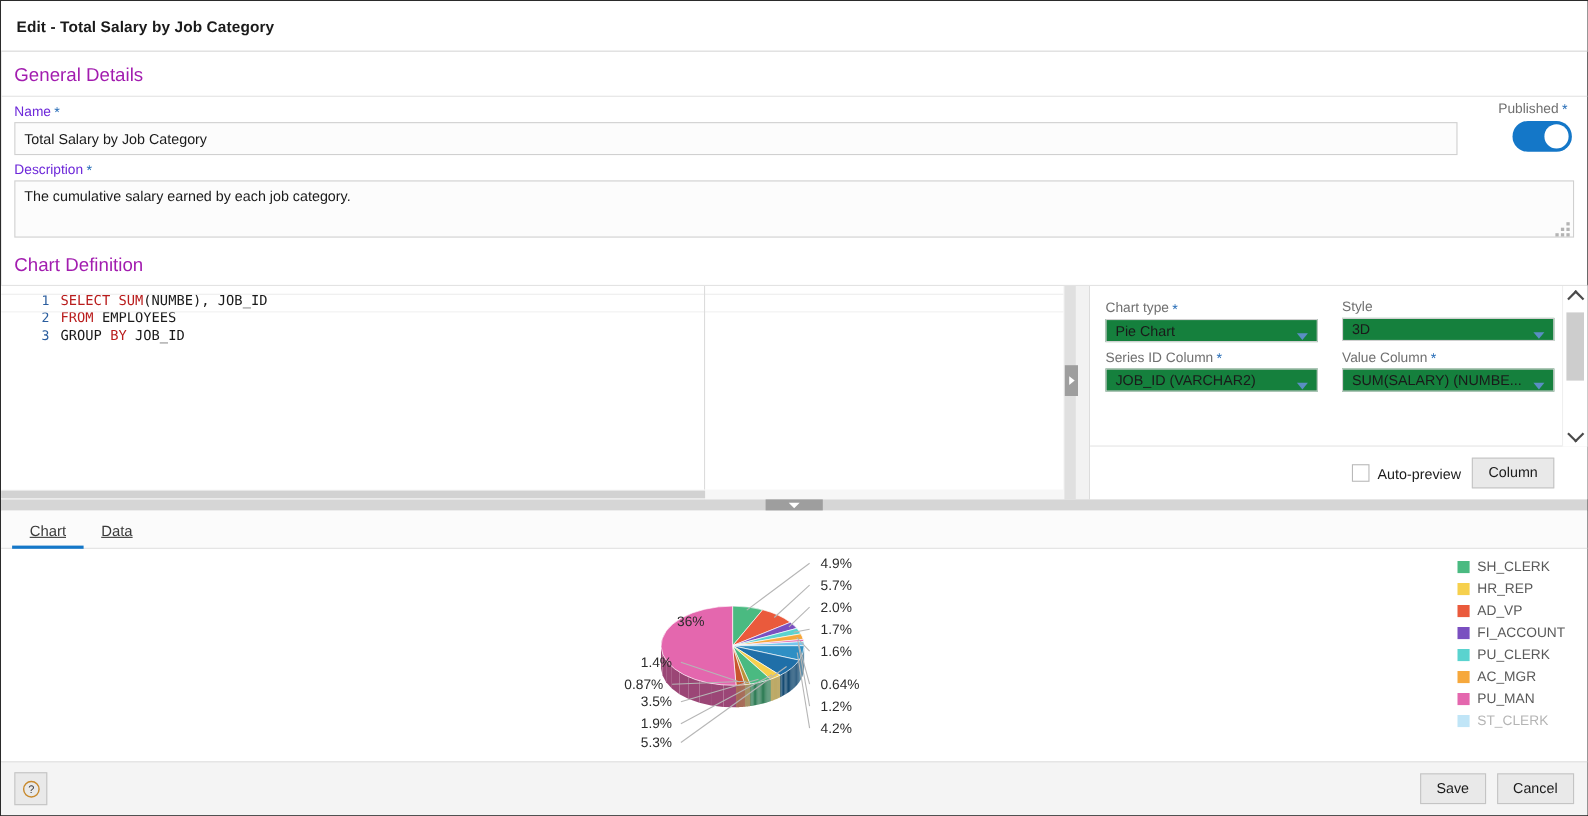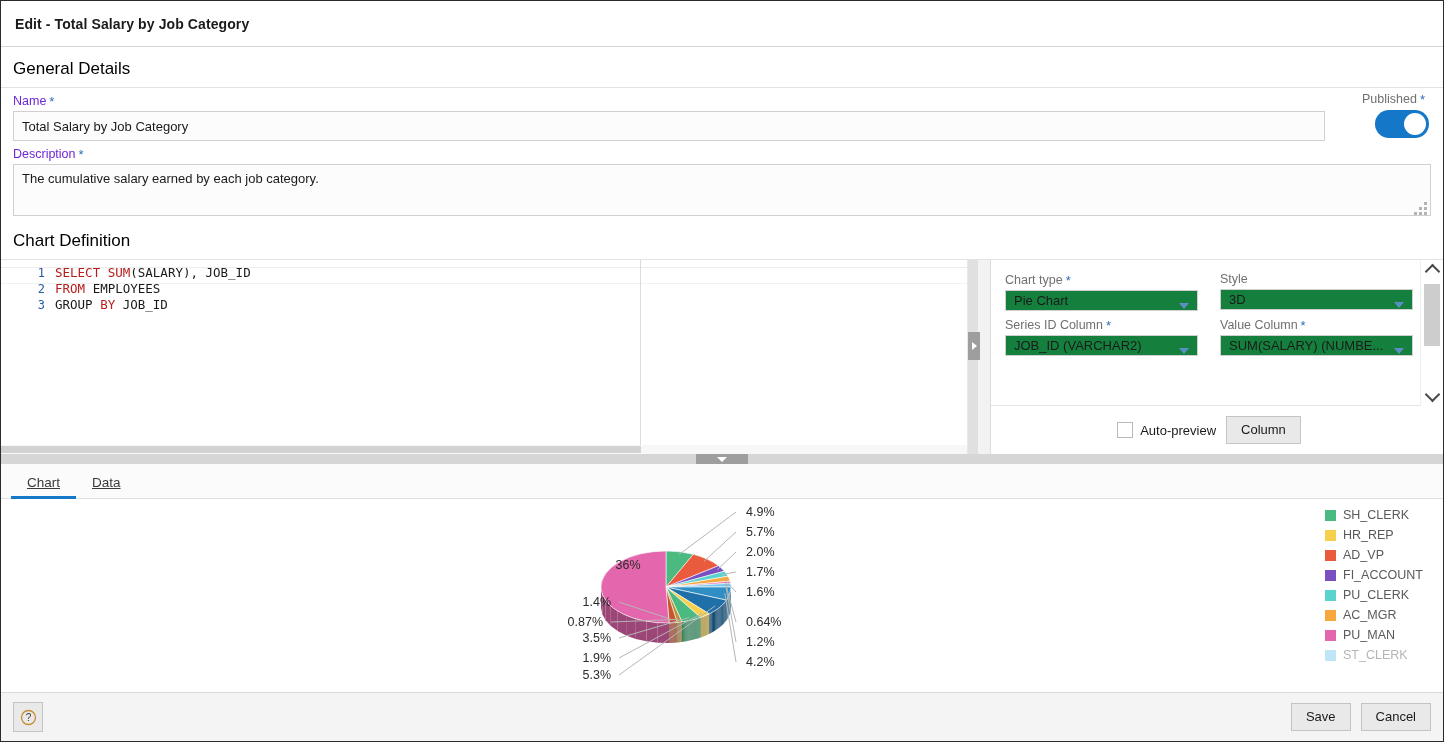--- a/index.html
+++ b/index.html
@@ -40,21 +40,21 @@
   .titlebar .title {
     font-size: 14px;
     font-weight: bold;
     color: #1a1a1a;
     letter-spacing: .1px;
   }
 
   
   .section-header {
     font-size: 17px;
-    color: #000000;
+    color: #a21caf;
     padding: 12px 12px 8px 12px;
     font-weight: normal;
   }
   .section-rule {
     height: 1px;
     background: #e3e3e3;
     margin: 0;
   }
 
   .general {
@@ -329,21 +329,21 @@
     width: 0; height: 0;
     border-left: 5px solid transparent;
     border-right: 5px solid transparent;
     border-top: 6px solid #5a8ec4;
   }
   .config-foot {
     border-top: 1px solid #e4e4e4;
     height: 48px;
     display: flex;
     align-items: center;
-    justify-content: center;
+    justify-content: flex-end;
     padding: 0 30px 0 14px;
     gap: 10px;
   }
   .checkbox-wrap {
     display: flex;
     align-items: center;
     gap: 7px;
     cursor: pointer;
     font-size: 13px;
     color: #1a1a1a;
@@ -549,21 +549,21 @@
 
   <div class="section-header">Chart Definition</div>
 
   <div class="editor-area">
 
     <div class="code-pane">
       <div class="code-rule-a"></div>
       <div class="code-rule-b"></div>
       <div class="vcaret"></div>
       <div class="code-lines" id="code-lines">
-          <div class="code-line"><span class="gutter">1</span><span class="code-text"><span class="kw">SELECT</span><span> </span><span class="kw">SUM</span><span>(SALARY), JOB_ID</span></span></div>
+          <div class="code-line"><span class="gutter">1</span><span class="code-text"><span class="kw">SELECT</span><span> </span><span class="kw">SUM</span><span>(NUMBE), JOB_ID</span></span></div>
           <div class="code-line"><span class="gutter">2</span><span class="code-text"><span class="kw">FROM</span><span> EMPLOYEES</span></span></div>
           <div class="code-line"><span class="gutter">3</span><span class="code-text"><span>GROUP </span><span class="kw">BY</span><span> JOB_ID</span></span></div>
         </div>
       <div class="code-hscroll">
         <div class="thumb"></div>
       </div>
     </div>
 
     <div class="minimap">
       <i style="left:0;top:0;width:9px;"></i>

